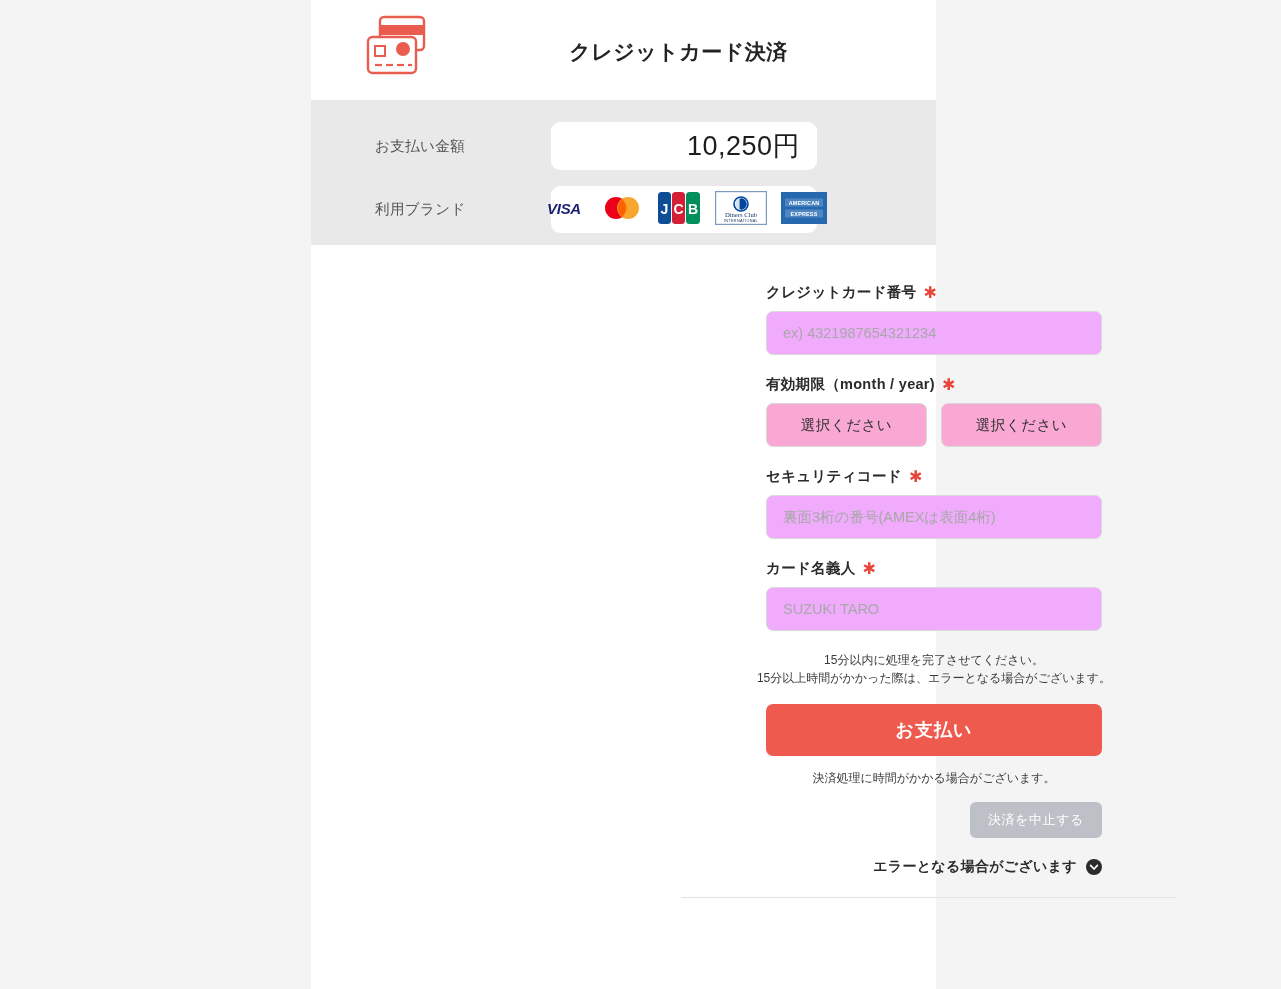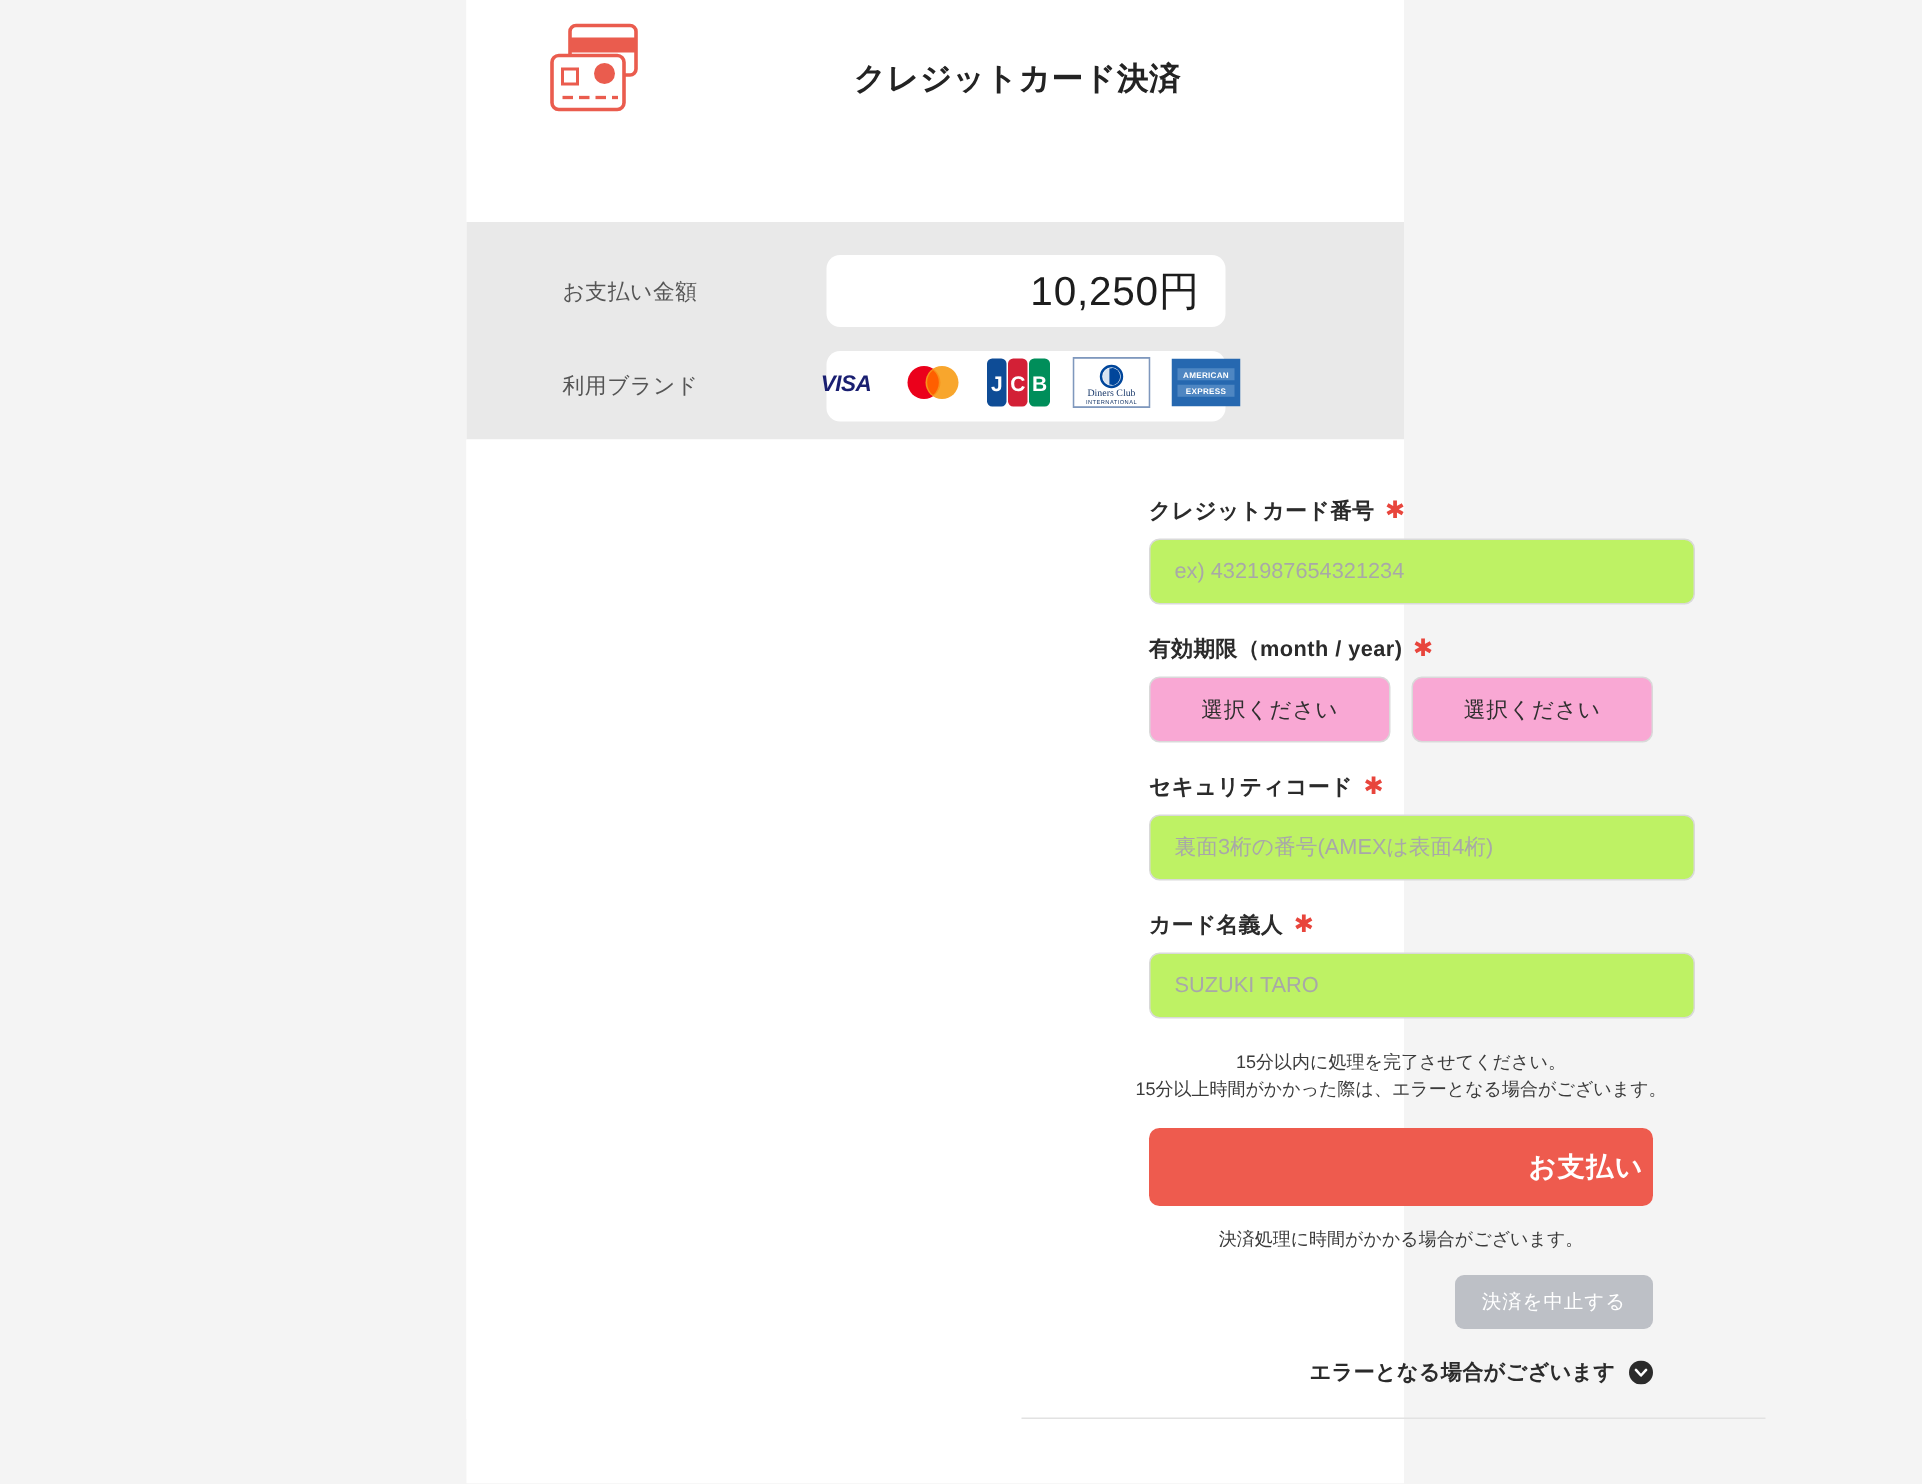--- a/index.html
+++ b/index.html
@@ -58,21 +58,20 @@
     color: #232323;
     letter-spacing: 0.5px;
     padding-left: 110px;
     box-sizing: border-box;
   }
 
   
   .summary {
     background: #e9e9e9;
     padding: 22px 0 12px 0;
-    margin-top: 48px;
   }
   .summary-row {
     display: flex;
     align-items: center;
     margin-bottom: 16px;
   }
   .summary-row:last-child { margin-bottom: 0; }
   .summary-label {
     width: 240px;
     padding-left: 64px;
@@ -133,26 +132,26 @@
   }
   .req {
     color: #e8453c;
     font-size: 16px;
     margin-left: 7px;
     line-height: 1;
     font-weight: bold;
   }
   .text-input {
     display: block;
-    width: 364px;
+    width: 336px;
     height: 44px;
     box-sizing: border-box;
     border: 1px solid #d9d9d9;
     border-radius: 7px;
-    background: #bef264;
+    background: #f0abfc;
     font-size: 14.5px;
     color: #333333;
     padding: 0 16px;
     font-family: "Liberation Sans", "DejaVu Sans", sans-serif;
     outline: none;
   }
   .text-input::placeholder { color: #a8a8a8; }
   .field-block { margin-bottom: 20px; }
 
   .select-row {
@@ -192,21 +191,20 @@
     margin-top: 17px;
     background: #ee5b4e;
     border: none;
     border-radius: 7px;
     color: #ffffff;
     font-size: 18px;
     font-weight: bold;
     letter-spacing: 1px;
     cursor: pointer;
     font-family: "Liberation Sans", "DejaVu Sans", sans-serif;
-    text-align: right;
   }
 
   .notice2 {
     text-align: center;
     font-size: 12px;
     color: #3b3b3b;
     line-height: 1.55;
     margin-top: 13px;
     width: 440px;
     margin-left: -52px;

